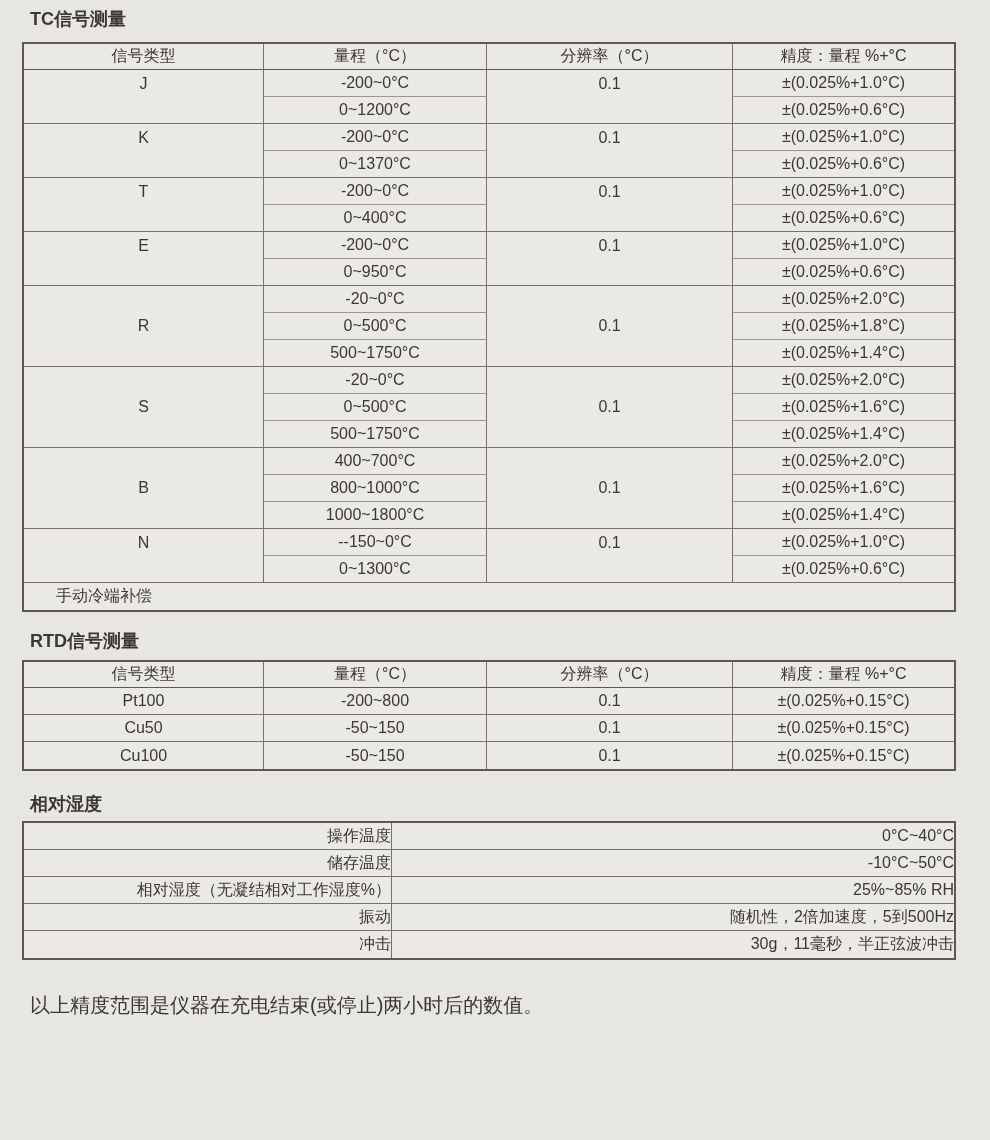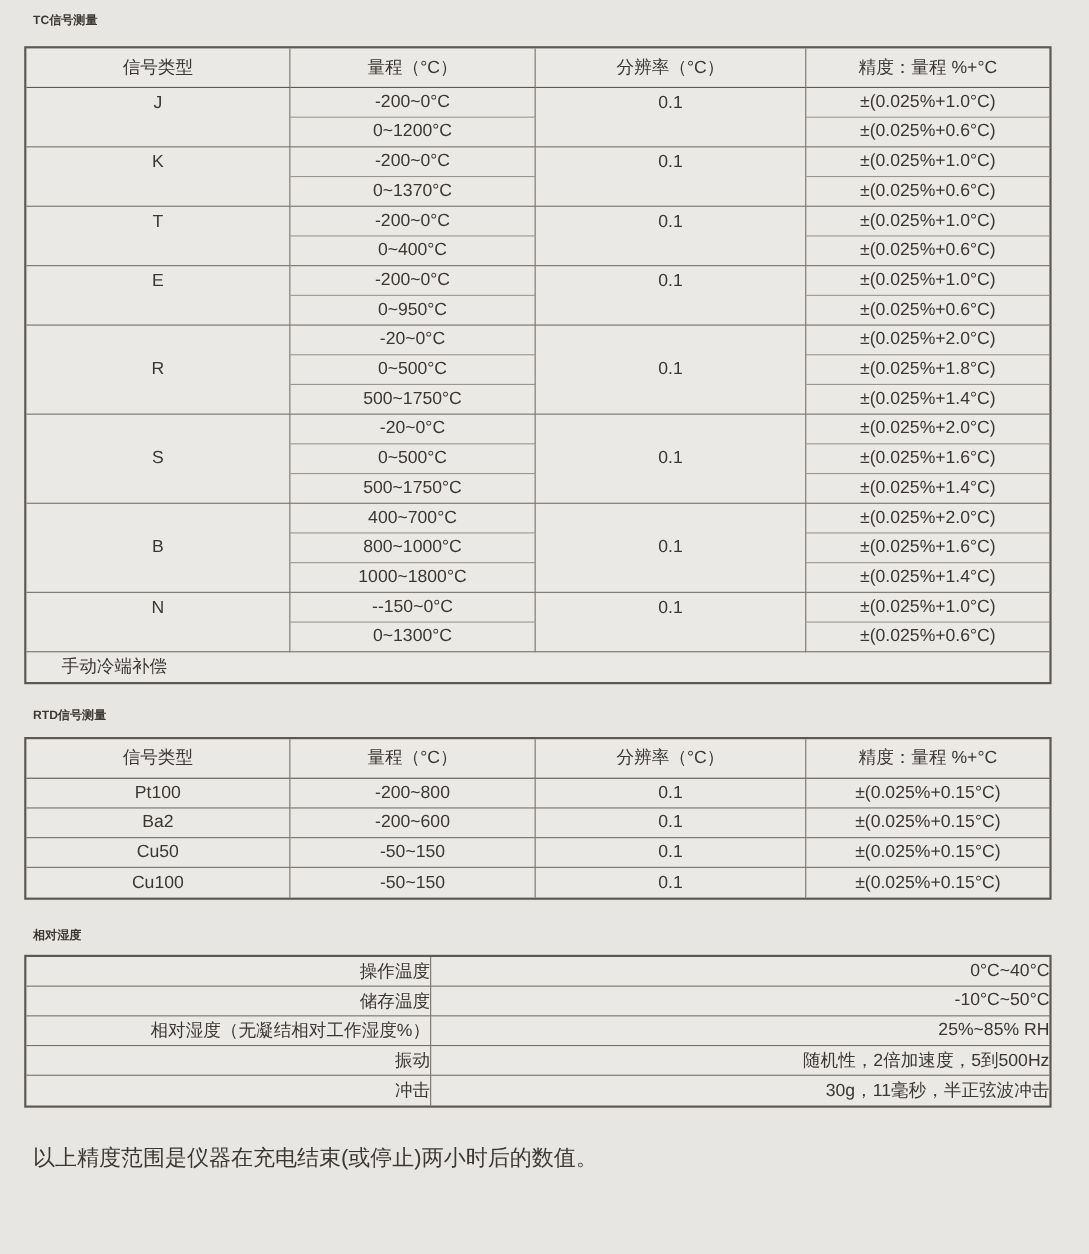--- a/index.html
+++ b/index.html
@@ -13,21 +13,21 @@
   *{box-sizing:border-box;}
   html,body{margin:0;padding:0;}
   body{
     width:990px;height:1140px;
     background:var(--bg);
     color:var(--ink);
     font-family:"Liberation Sans","DejaVu Sans",sans-serif;
     overflow:hidden;
   }
   .sec-title{
-    font-size:11px;
+    font-size:18px;
     font-weight:700;
     margin-left:30px;
     line-height:22px;
   }
   #tc-title{margin-top:8px;}
   #rtd-title{margin-top:18px;}
   #comp-title{margin-top:22px;}
   table{
     border-collapse:separate;
     border-spacing:0;
@@ -44,21 +44,21 @@
     font-size:16px;
     font-weight:normal;
     text-align:center;
     vertical-align:middle;
     padding:0;
     border-right:1px solid var(--line-mid);
     border-bottom:1px solid var(--line-mid);
     overflow:hidden;
     white-space:nowrap;
   }
-  th{height:36px;border-bottom-color:var(--line-dark);}
+  th{height:26px;border-bottom-color:var(--line-dark);}
   td{height:27px;}
   th:last-child,td:last-child{border-right:none;}
   tr:last-child>td{border-bottom:none;}
   td.sub{border-bottom-color:var(--line-light);}
   td.va-top{vertical-align:top;line-height:27px;}
   td.va-mid{vertical-align:middle;}
   td.footer-cell{text-align:left;padding-left:32px;}
   #comp-table td{height:27px;}
   #comp-table td.label{text-align:right;padding-left:24px;}
   #comp-table td.value{text-align:right;padding-left:62px;}
@@ -204,26 +204,20 @@
       </tr>
     </thead>
   <tbody>
       <tr>
         <td>Pt100</td>
         <td>-200~800</td>
         <td>0.1</td>
         <td>±(0.025%+0.15°C)</td>
       </tr>
       <tr>
-        <td>Ba2</td>
-        <td>-200~600</td>
-        <td>0.1</td>
-        <td>±(0.025%+0.15°C)</td>
-      </tr>
-      <tr>
         <td>Cu50</td>
         <td>-50~150</td>
         <td>0.1</td>
         <td>±(0.025%+0.15°C)</td>
       </tr>
       <tr>
         <td>Cu100</td>
         <td>-50~150</td>
         <td>0.1</td>
         <td>±(0.025%+0.15°C)</td>

